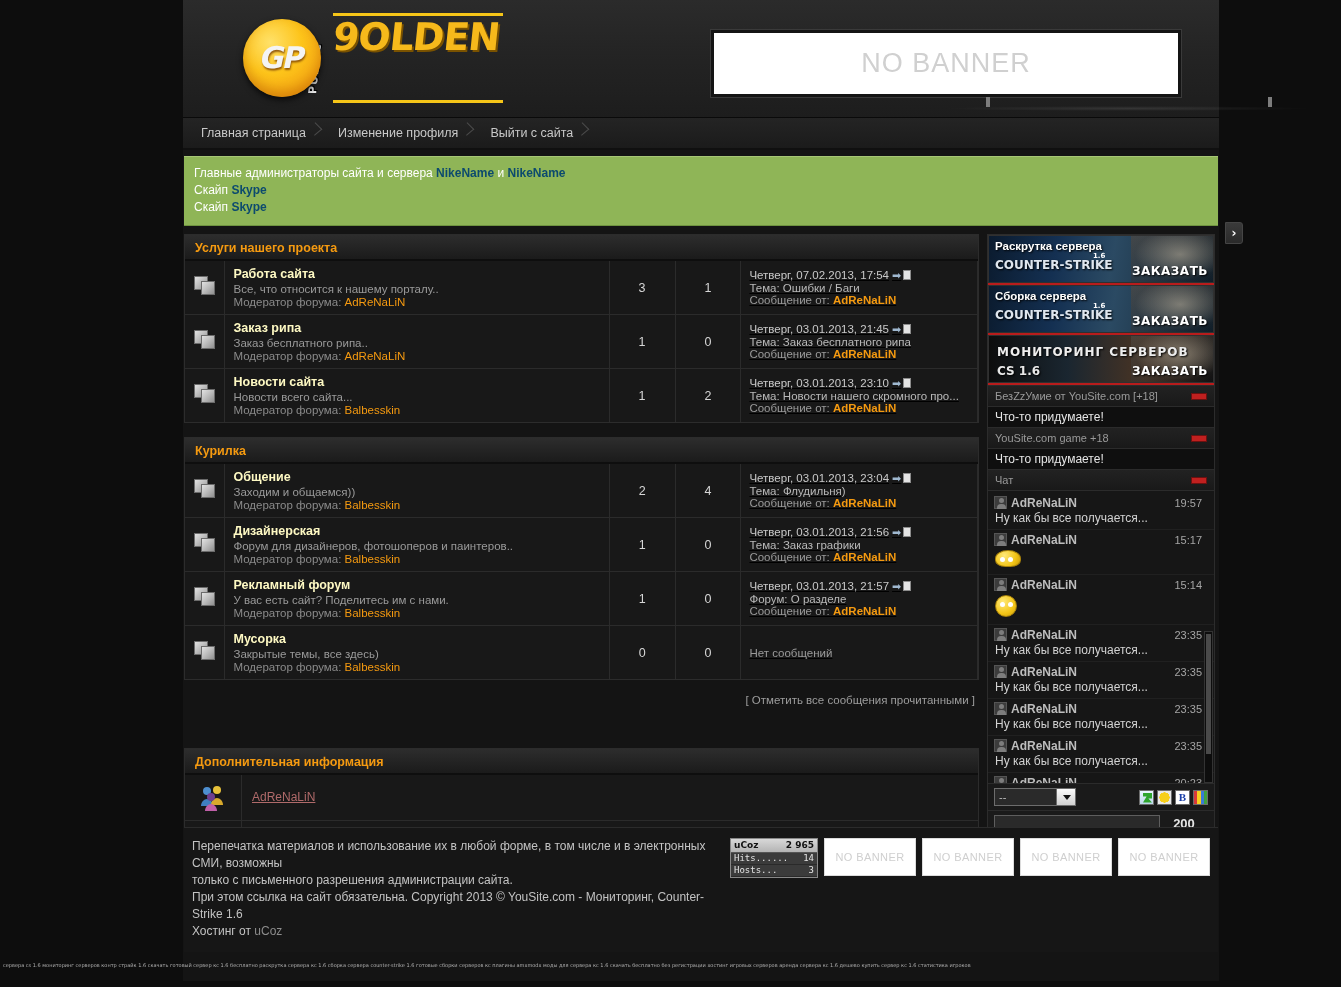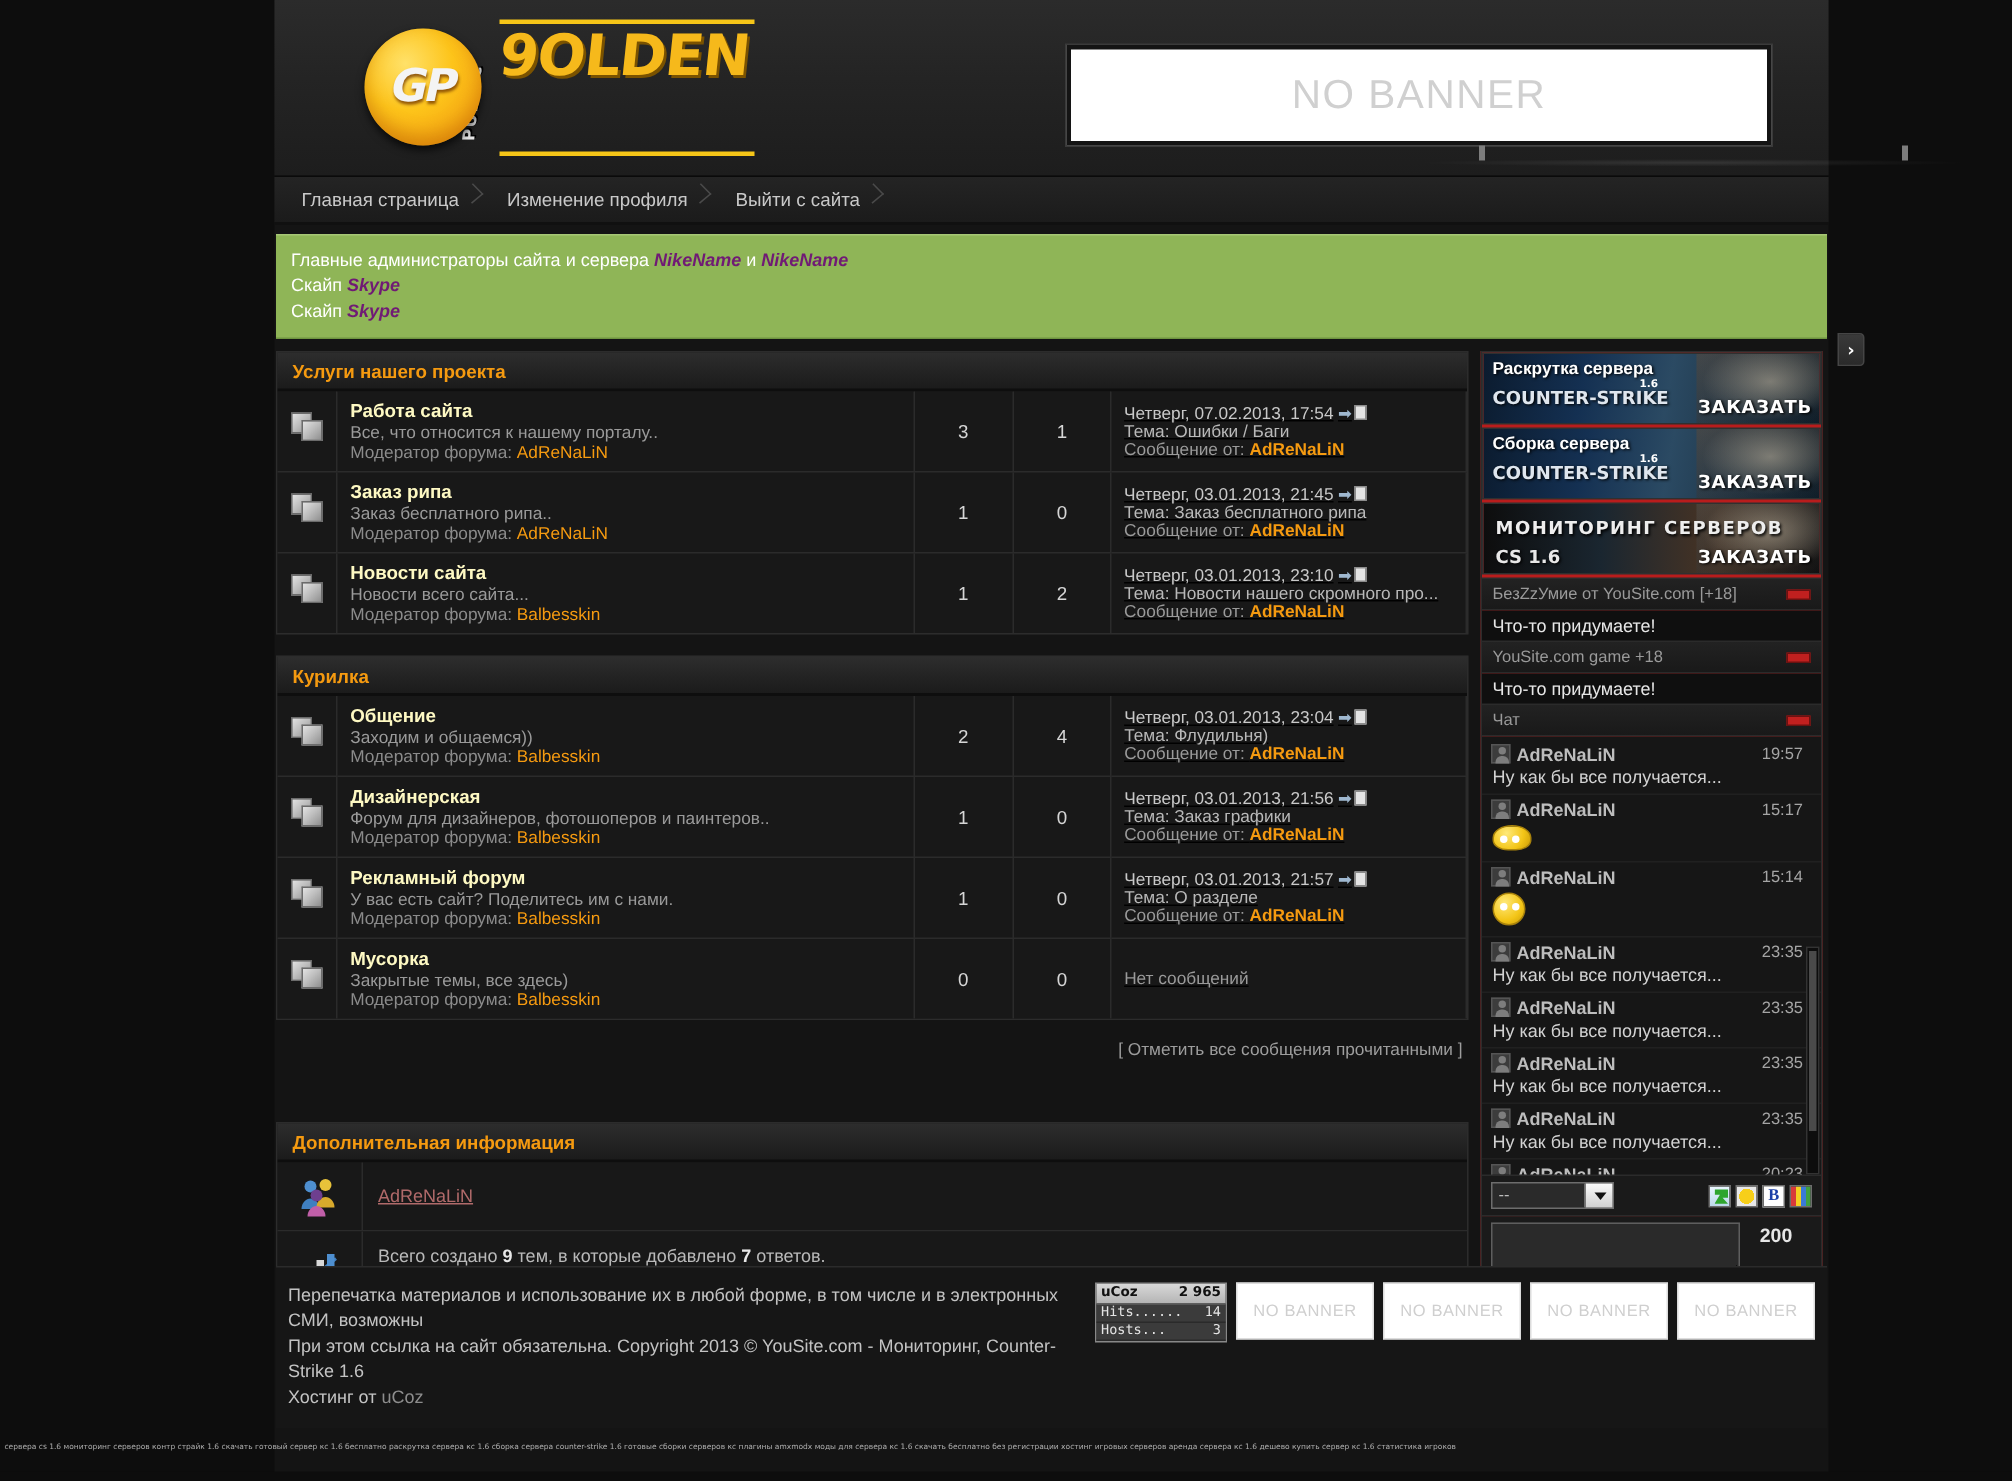--- a/index.html
+++ b/index.html
@@ -126,21 +126,21 @@
   
   .adminbar {
     margin: 6px 1px 0 1px;
     background: #8fb557;
     border-top: 1px solid #a7c776;
     border-bottom: 1px solid #6f9440;
     padding: 8px 10px 9px 10px;
     color: #ffffff;
     font-size: 12px; line-height: 17px;
   }
-  .adminbar b { color:#701a75;font-style:italic; }
+  .adminbar b { color:#0c4a6e; }
 
   
   .content {
     display: flex;
     padding: 8px 1px 0 1px;
     gap: 8px;
   }
   .col-main { width: 795px; flex: none; }
   .col-side { width: 228px; flex: none; }
 
@@ -477,21 +477,21 @@
               <td class="c-icon"><span class="f-icon"><i></i><b></b></span></td>
               <td class="c-title">
                 <a class="f-name" href="#">Рекламный форум</a>
                 <div class="f-desc">У вас есть сайт? Поделитесь им с нами.</div>
                 <div class="f-mod"><span>Модератор форума: </span><a href="#">Balbesskin</a></div>
               </td>
               <td class="c-num">1</td>
               <td class="c-num">0</td>
               <td class="c-last">
                 <div class="l-date"><span>Четверг, 03.01.2013, 21:57</span><span class="goico">➡</span><span class="pgico"></span></div>
-                <div class="l-topic">Тема: О разделе</div>
+                <div class="l-topic">Форум: О разделе</div>
                 <div class="l-from"><span>Сообщение от: </span><a href="#">AdReNaLiN</a></div>
               </td>
             </tr>
             <tr>
               <td class="c-icon"><span class="f-icon"><i></i><b></b></span></td>
               <td class="c-title">
                 <a class="f-name" href="#">Мусорка</a>
                 <div class="f-desc">Закрытые темы, все здесь)</div>
                 <div class="f-mod"><span>Модератор форума: </span><a href="#">Balbesskin</a></div>
               </td>
@@ -689,20 +689,21 @@
             </div>
           </div>
         </div>
       </div>
 
     </div>
 
     <div class="footer-wrap">
       <div class="footer-text">
         <div>Перепечатка материалов и использование их в любой форме, в том числе и в электронных СМИ, возможны</div>
+        <div>только с письменного разрешения администрации сайта.</div>
         <div>При этом ссылка на сайт обязательна. Copyright 2013 © YouSite.com - Мониторинг, Counter-Strike 1.6</div>
         <div><span>Хостинг от </span><a href="#">uCoz</a></div>
       </div>
       <div class="footer-right">
         <div class="counter">
           <div class="c-top">
             <span>uCoz</span>
             <span>2 965</span>
           </div>
           <div class="c-row">

